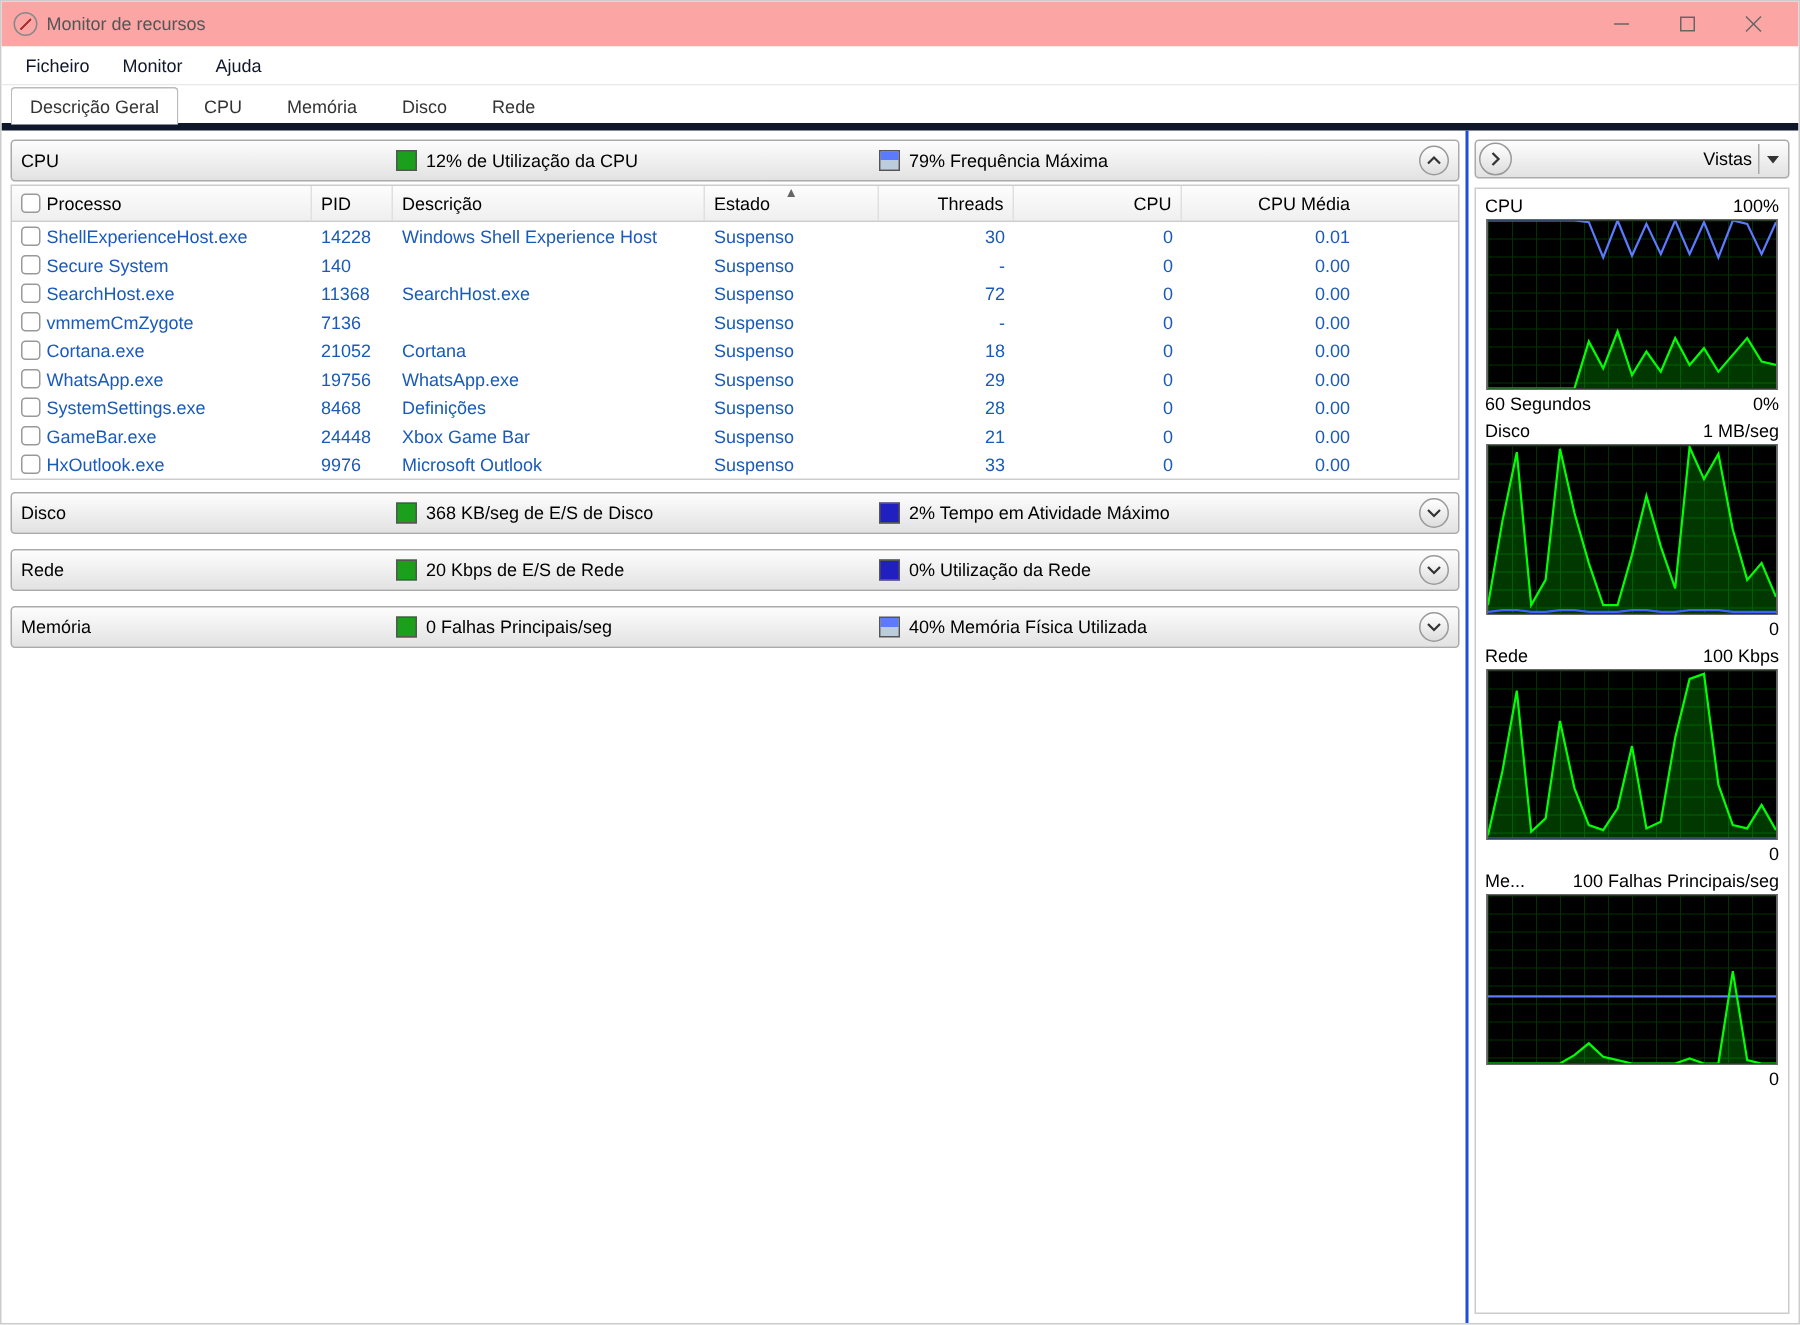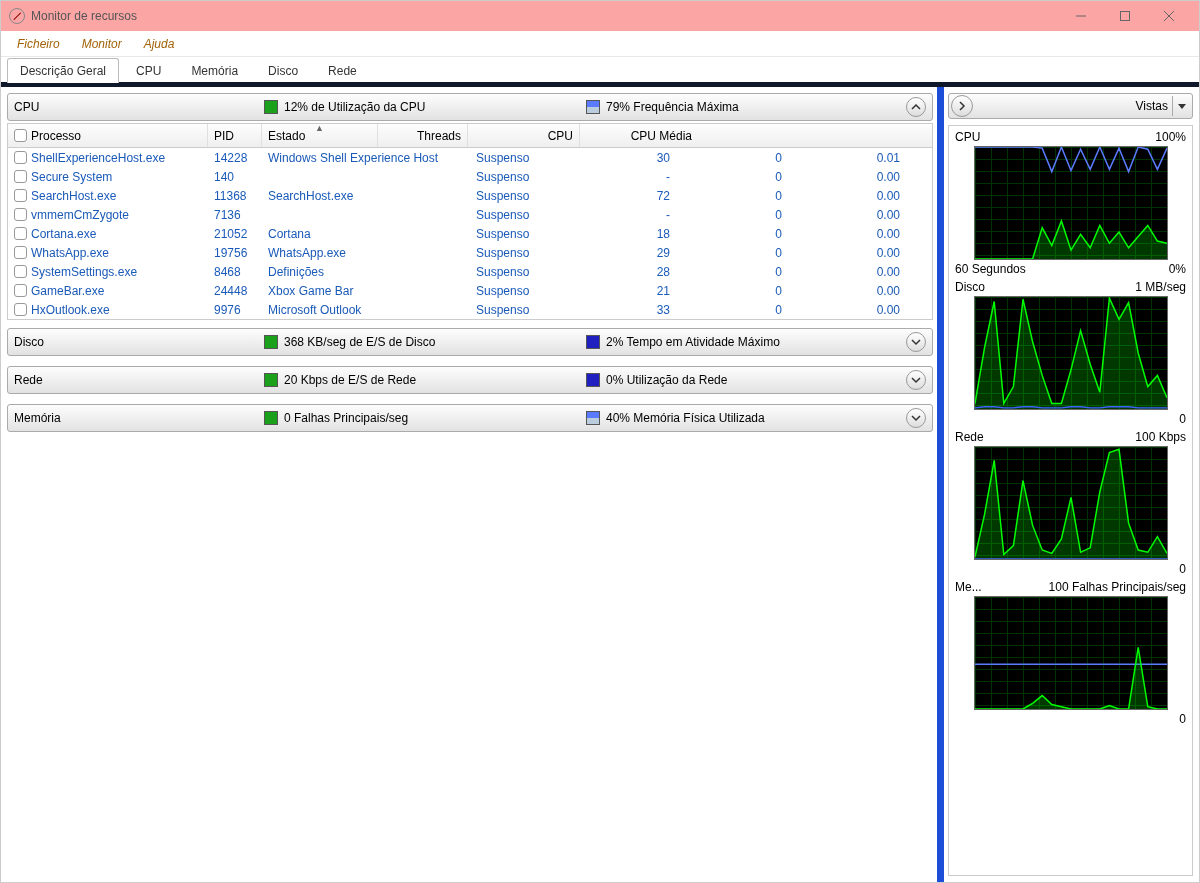--- a/index.html
+++ b/index.html
@@ -41,21 +41,21 @@
 
   .menubar {
     height: 26px;
     display:flex;
     align-items:center;
     padding: 0 6px;
     background:#fff;
     border-bottom:1px solid #e8e8e8;
     gap: 2px;
   }
-  .menubar .mitem { padding: 3px 10px; color:#a16207; cursor:default;font-style:italic; }
+  .menubar .mitem { padding: 3px 10px; color:#0f172a; cursor:default; }
 
   .tabbar {
     height: 30px;
     display:flex;
     align-items:flex-end;
     padding: 0 6px;
     background:#fff;
     border-bottom: 5px solid #0f172a;
     gap: 4px;
   }
@@ -81,25 +81,25 @@
   }
   .leftpane {
     flex:1;
     display:flex;
     flex-direction:column;
     padding: 6px 4px 6px 6px;
     min-width:0;
     overflow:hidden;
   }
   .rightpane {
-    width: 262px;
+    width: 222px;
     padding: 6px 6px 6px 4px;
     display:flex;
     flex-direction:column;
-    border-left:7px solid #1d4ed8;
+    border-left:2px solid #1d4ed8;
   }
 
   
   .sectionbar {
     height: 28px;
     display:flex;
     align-items:center;
     border:1px solid #aaa;
     border-radius: 3px;
     background: linear-gradient(#fdfdfd, #e2e2e2);
@@ -299,20 +299,21 @@
       </span>
     </div>
 
     <div class="ptable">
       <div class="pheader">
         <div class="pcol c-proc">
           <span class="chk"></span>
           <span>Processo</span>
         </div>
         <div class="pcol c-pid">PID</div>
+        <div class="pcol c-desc">Descrição</div>
         <div class="pcol c-estado">
             <span class="sorticon">▲</span>
             <span>Estado</span>
           </div>
         <div class="pcol c-threads">Threads</div>
         <div class="pcol c-cpu">CPU</div>
         <div class="pcol c-avg">CPU Média</div>
       </div>
       <div class="pbody" id="pbody">
           <div class="prow">

